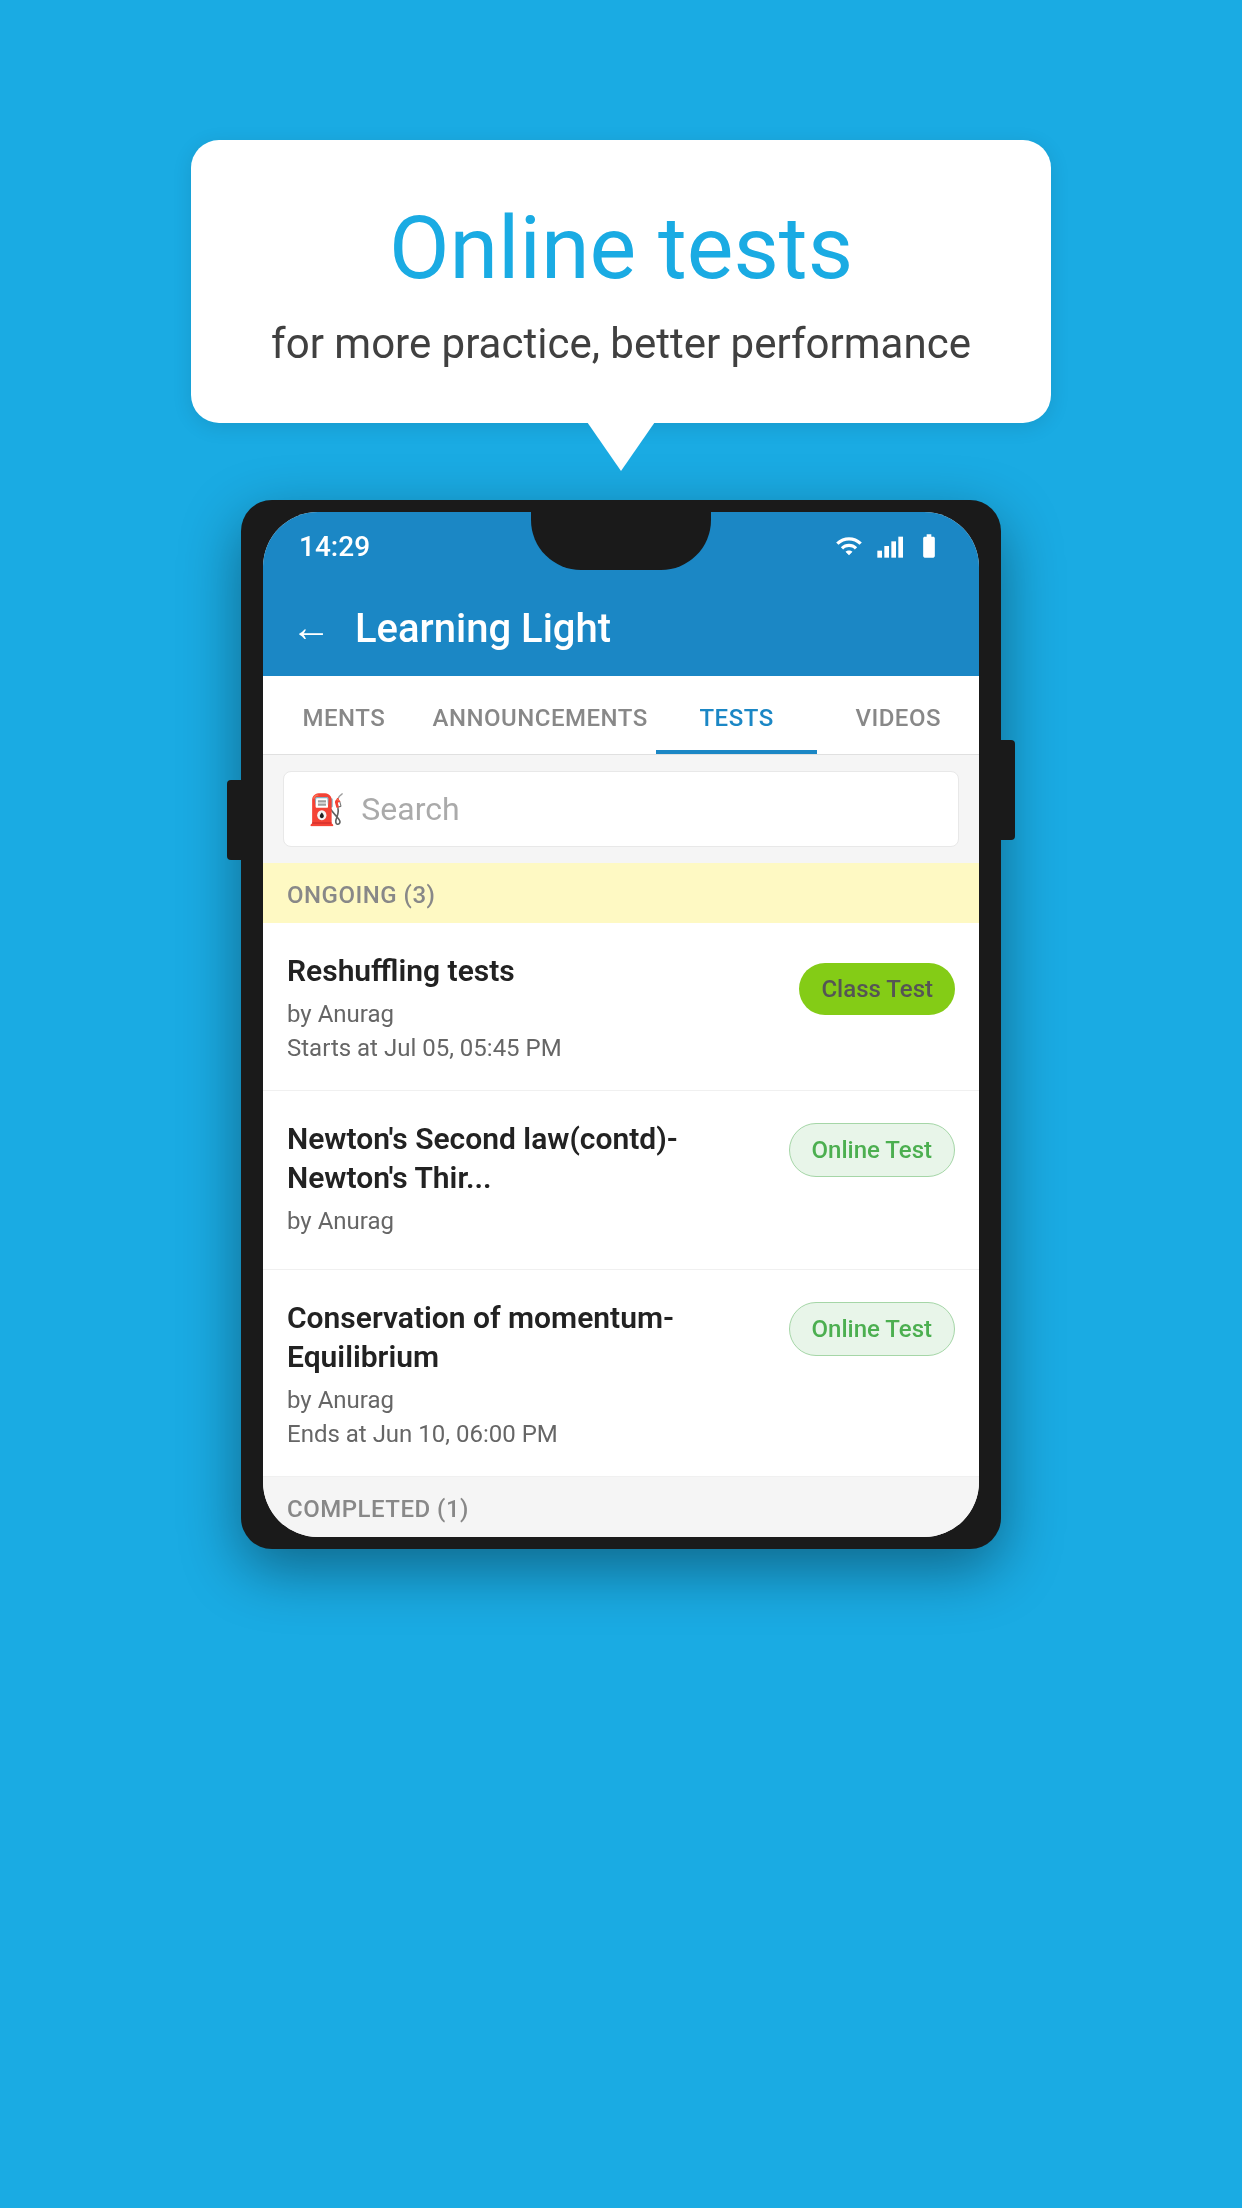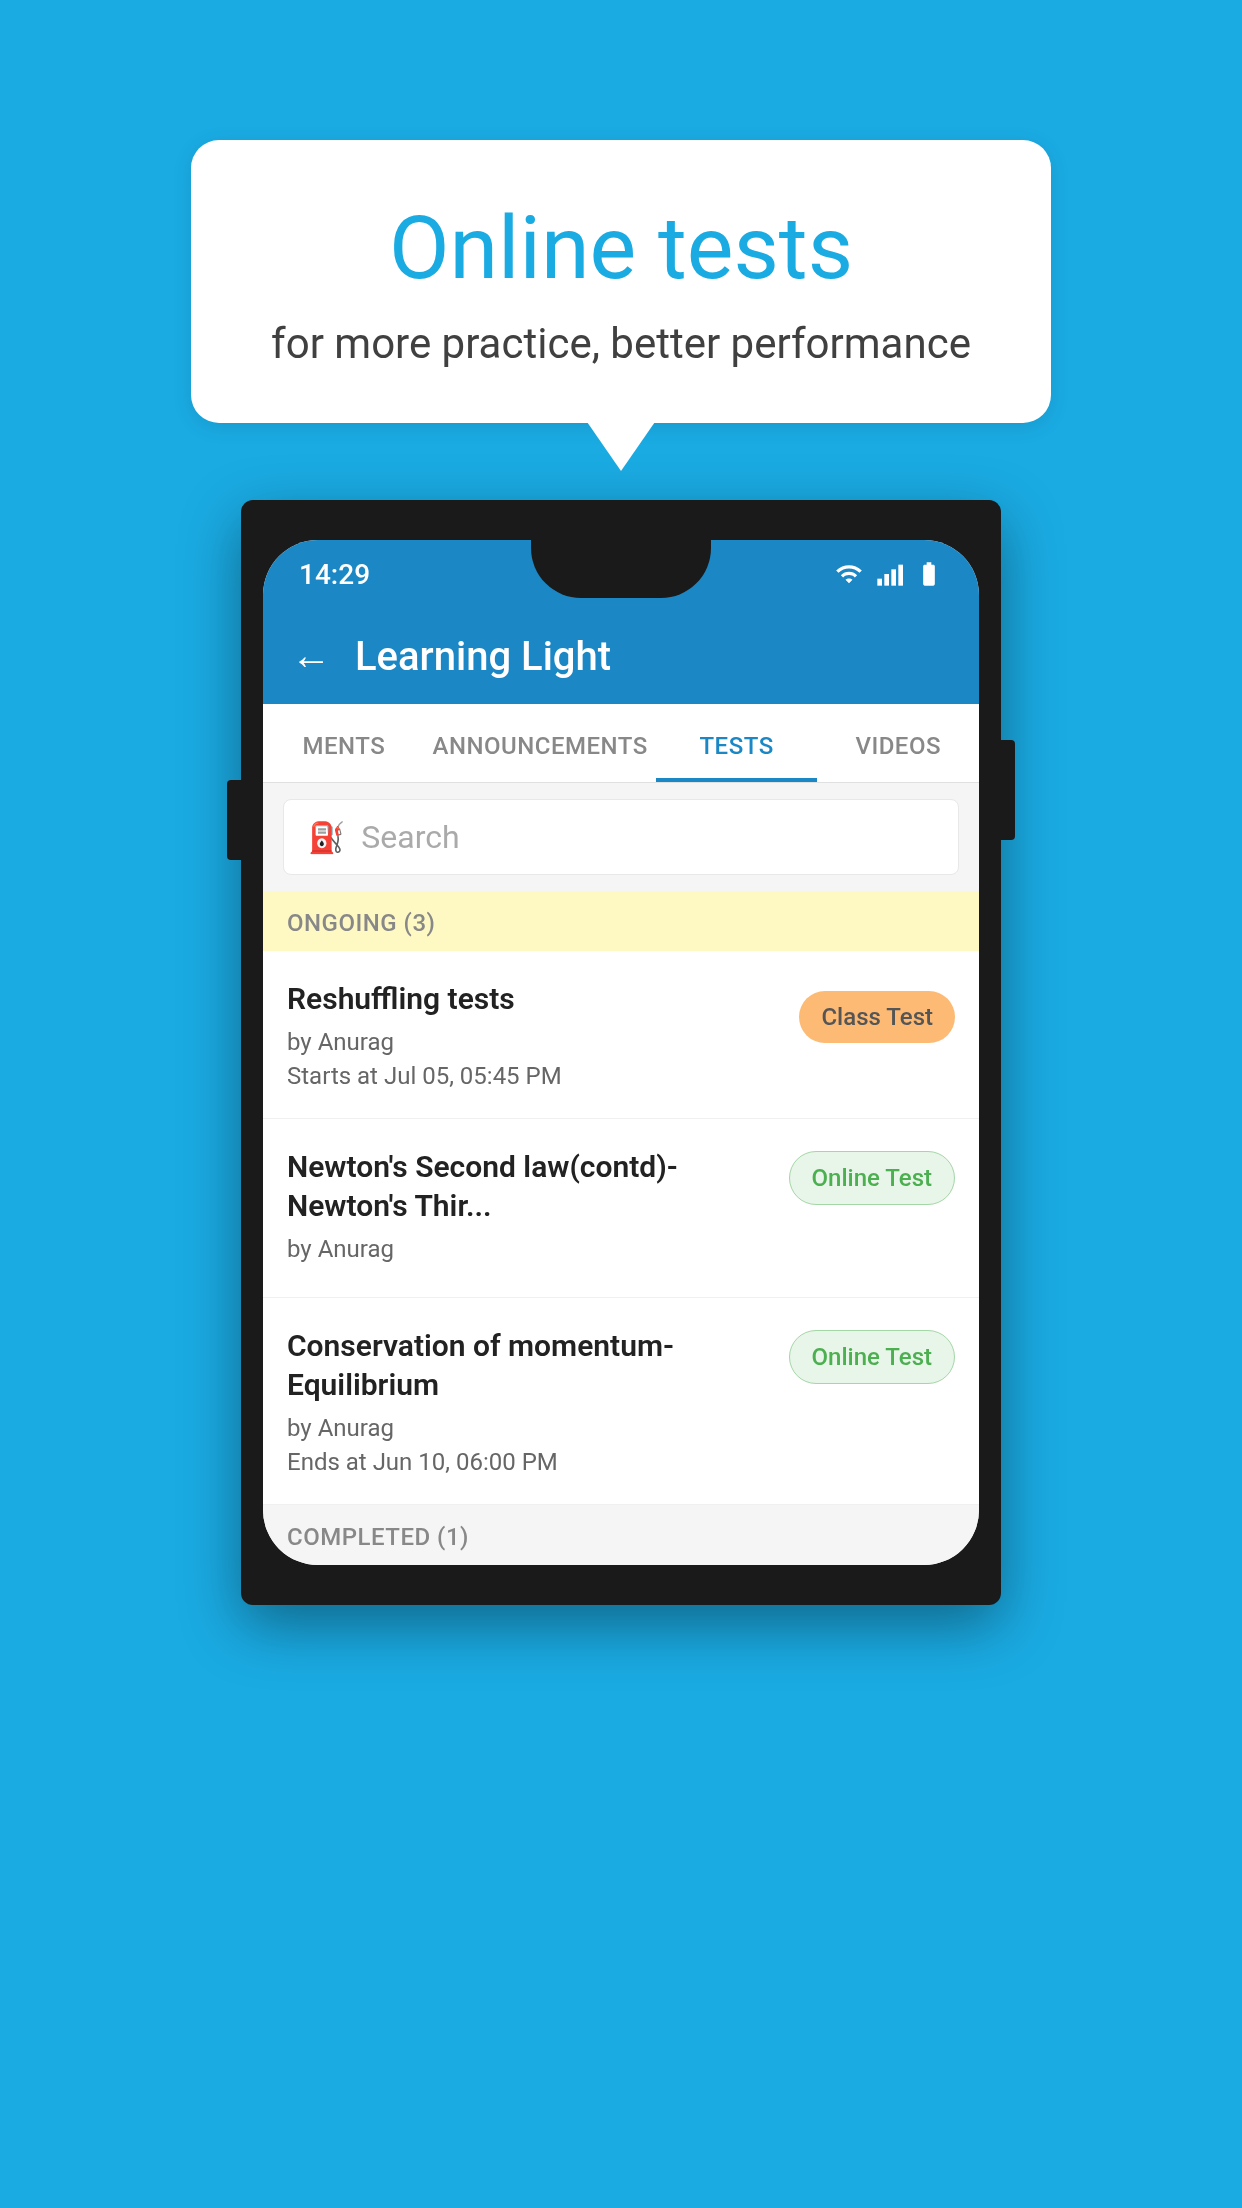--- a/index.html
+++ b/index.html
@@ -63,22 +63,22 @@
     .phone-wrapper {
       position: absolute;
       top: 500px;
       left: 50%;
       transform: translateX(-50%);
       width: 760px;
     }
 
     .phone-outer {
       background: #1a1a1a;
-      border-radius: 12px;
-      padding: 40px 22px;
+      border-radius: 31px;
+      padding: 12px 22px;
       position: relative;
       box-shadow: 0 20px 60px rgba(0,0,0,0.4);
     }
 
     
     .phone-outer::before {
       content: '';
       position: absolute;
       left: -14px;
       top: 280px;
@@ -280,21 +280,21 @@
       padding: 12px 22px;
       border-radius: 30px;
       font-size: 24px;
       font-weight: 500;
       white-space: nowrap;
       flex-shrink: 0;
       margin-top: 4px;
     }
 
     .badge-class {
-      background: #fdba74;
+      background: #84cc16;
       color: #555;
       margin-top: 12px;
     }
 
     .badge-online {
       background: #e8f5e9;
       color: #4caf50;
       border: 1px solid #a5d6a7;
     }
 

